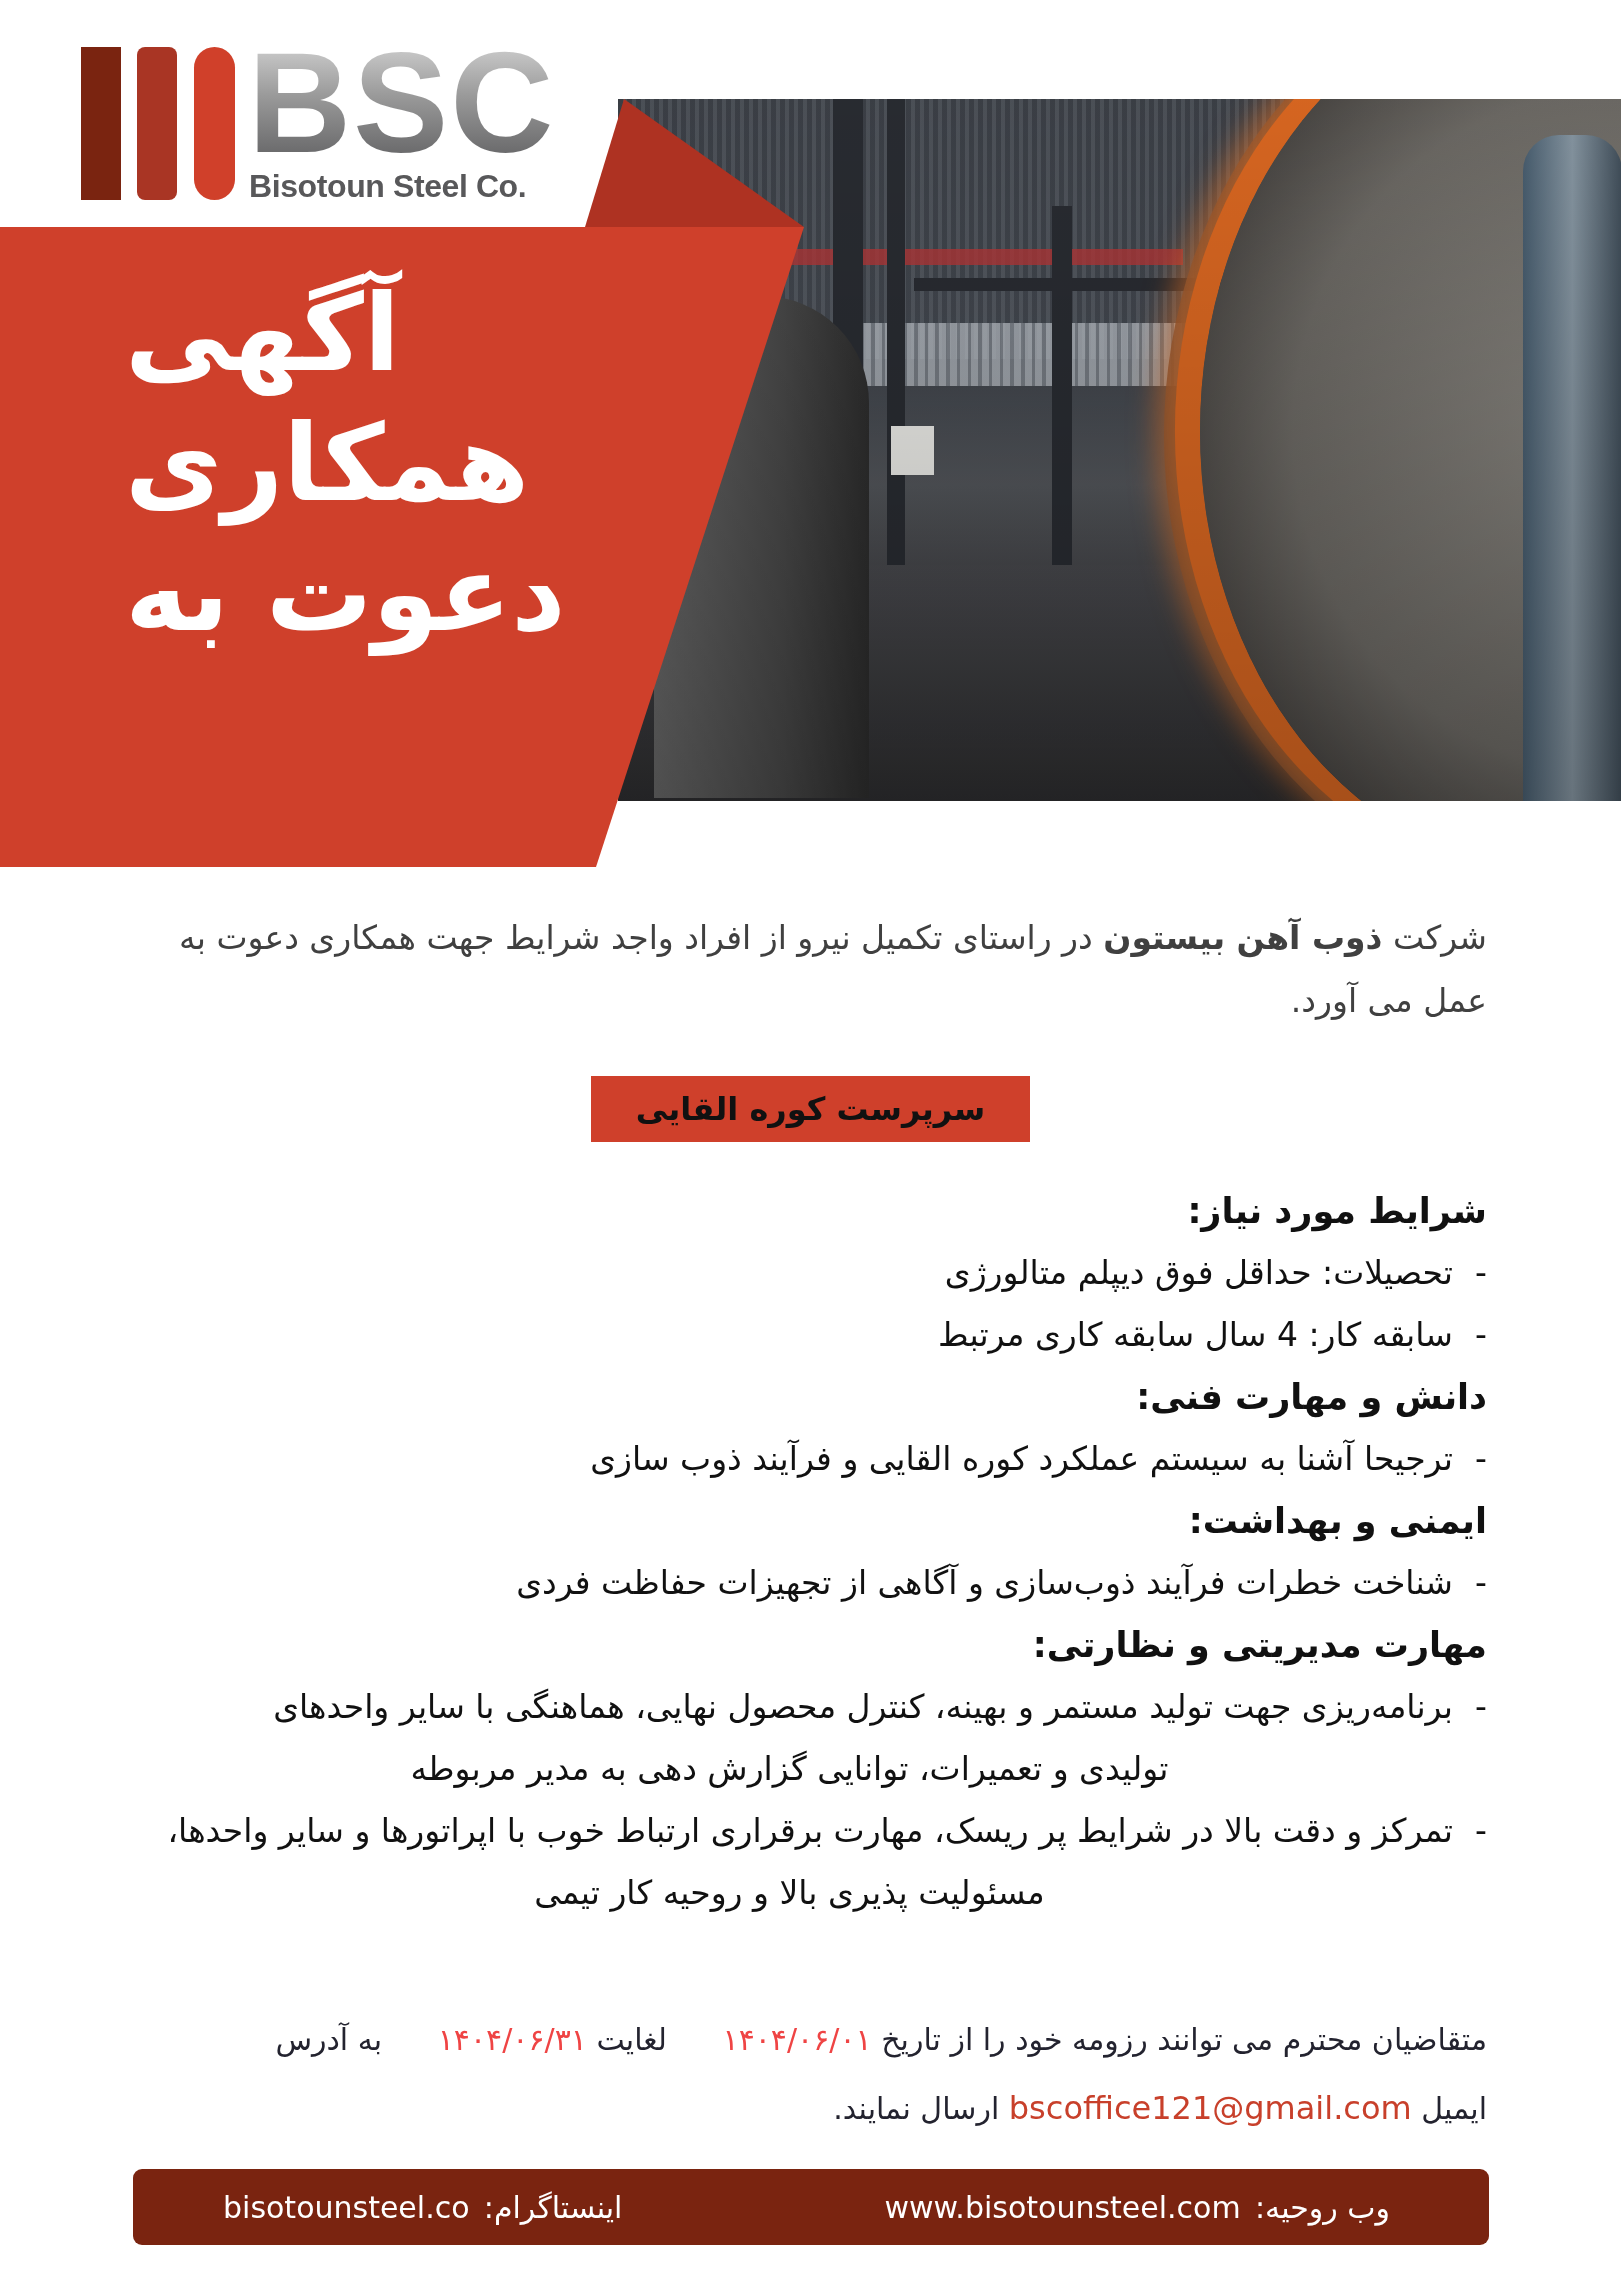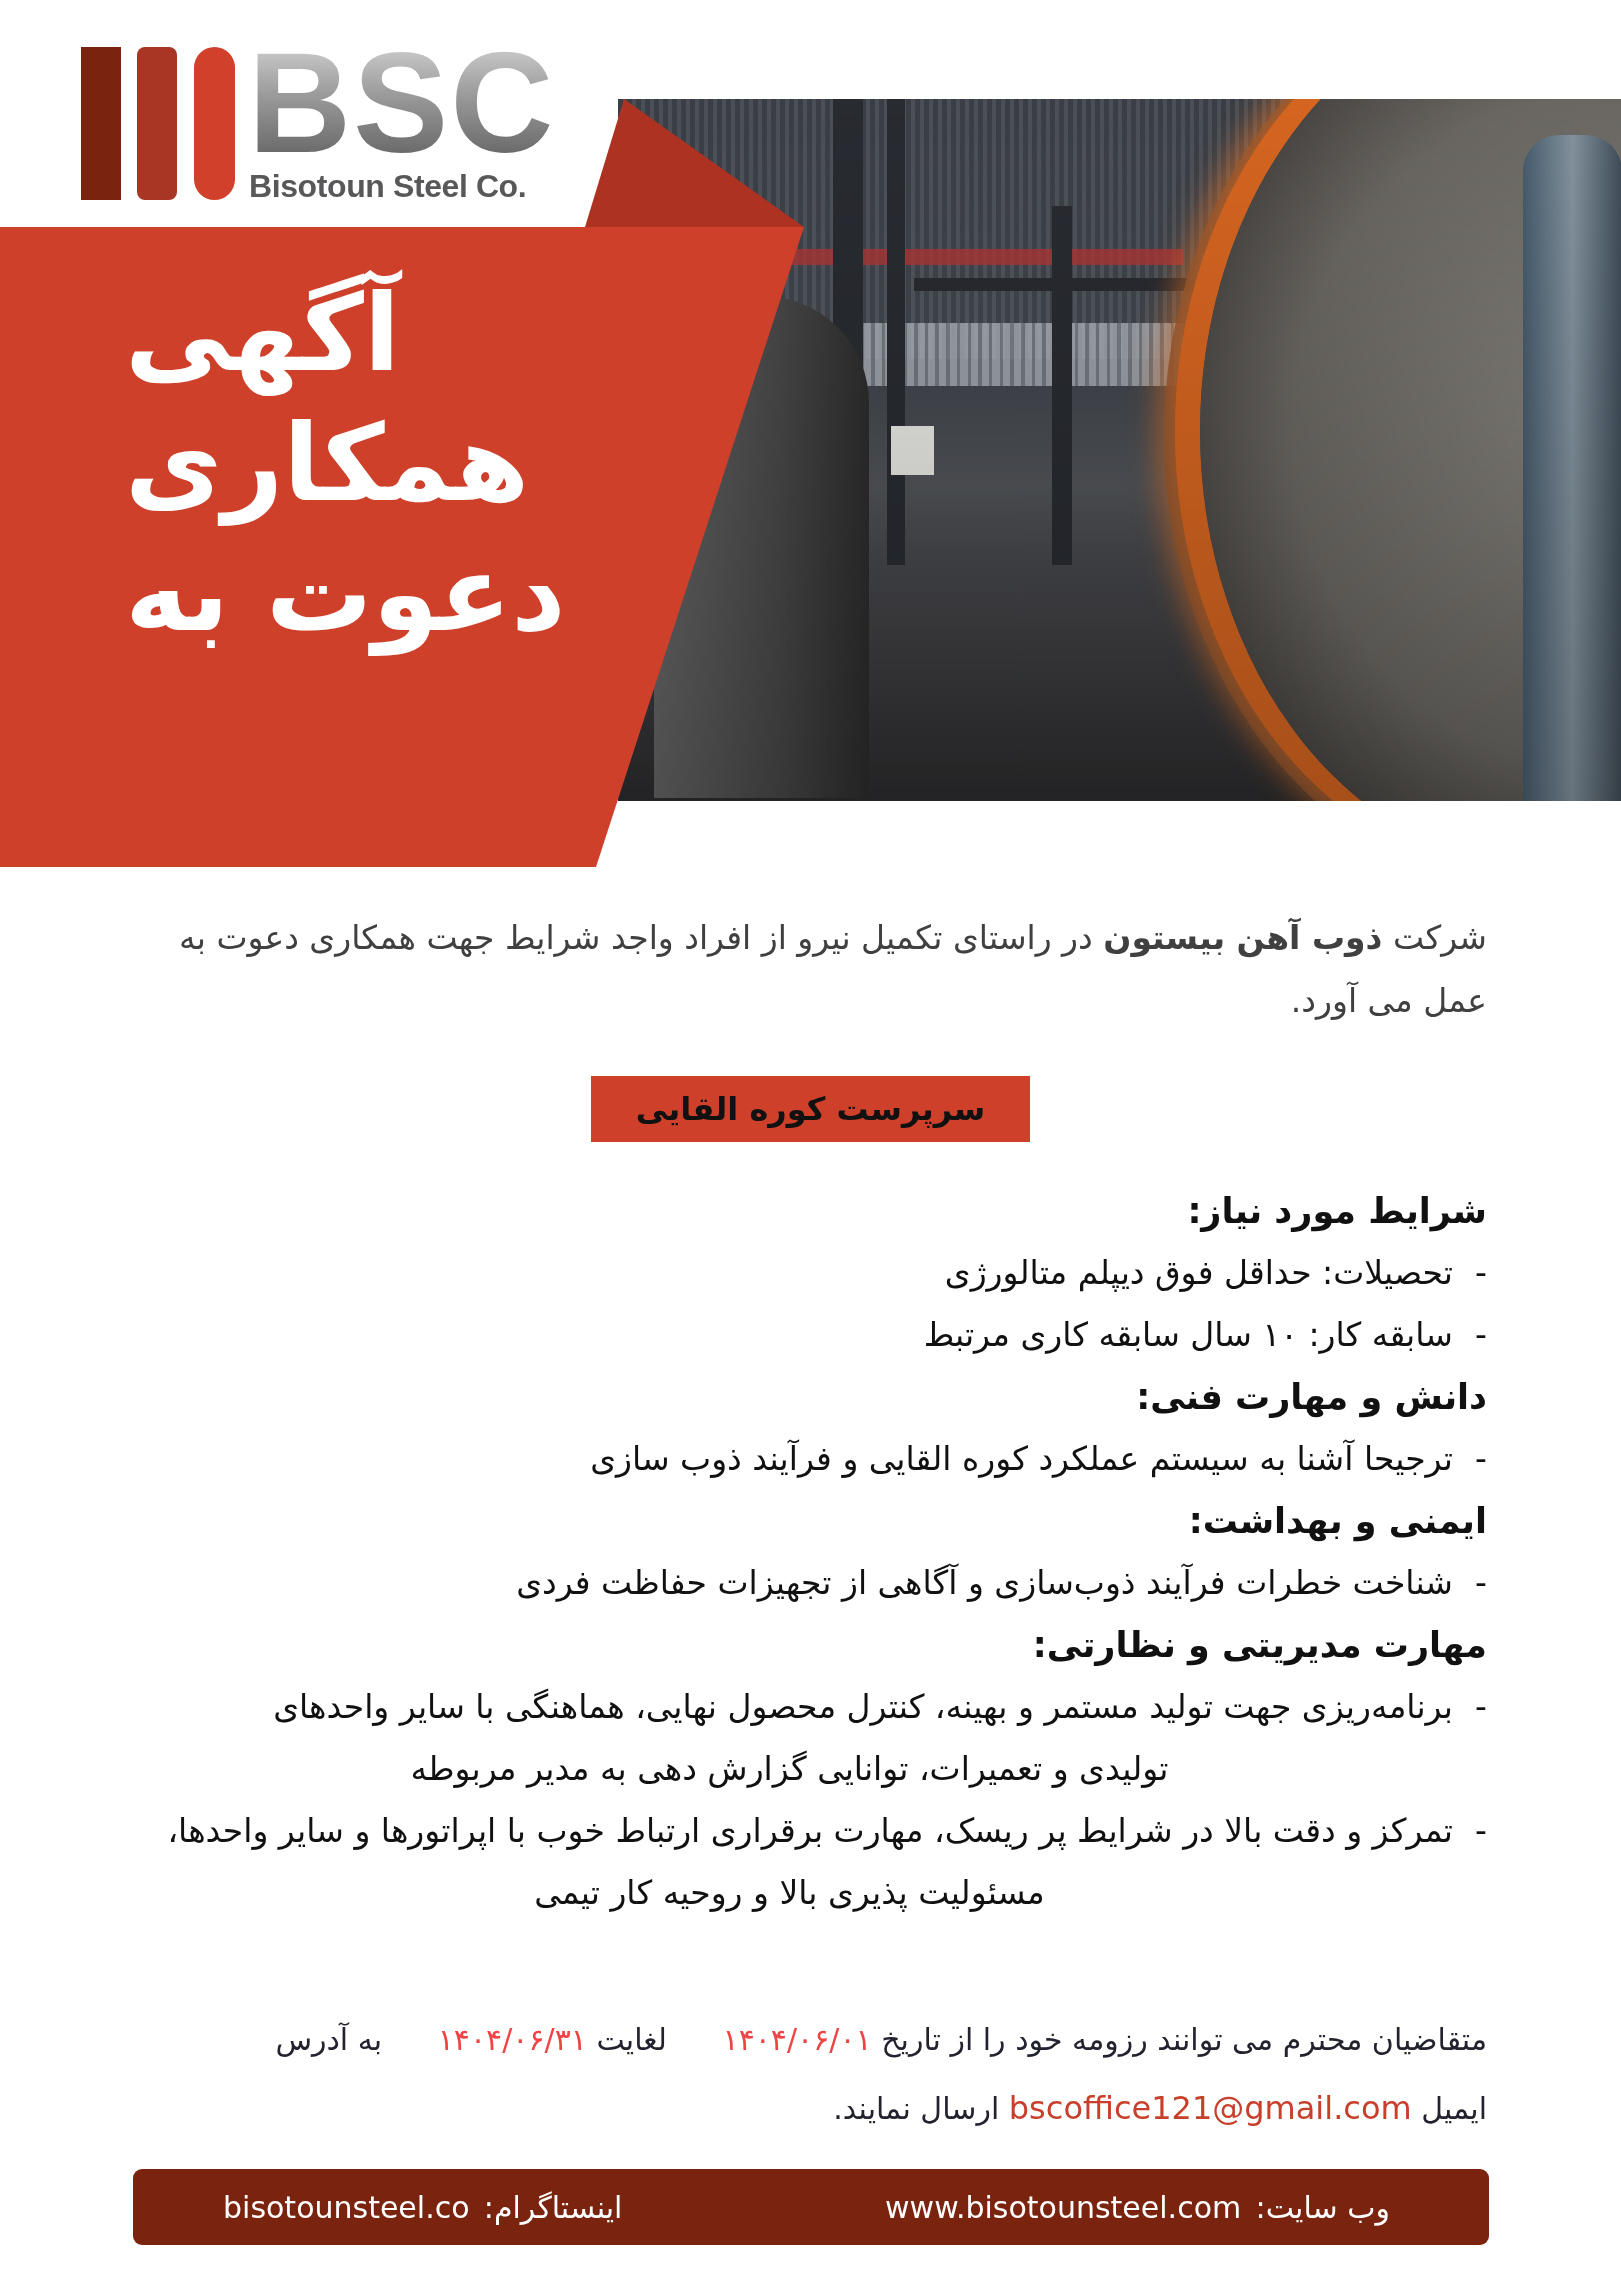--- a/index.html
+++ b/index.html
@@ -115,21 +115,21 @@
   <span>در راستای تکمیل نیرو از افراد واجد شرایط جهت همکاری دعوت به عمل می آورد.</span>
 </div>
 
 <div class="jobbox">
   <span>سرپرست کوره القایی</span>
 </div>
 
 <div class="content req">
   <div class="h">شرایط مورد نیاز:</div>
   <div class="it"><span class="dash">-</span><span>تحصیلات: حداقل فوق دیپلم متالورژی</span></div>
-  <div class="it"><span class="dash">-</span><span>سابقه کار: ۱۰ سال سابقه کاری مرتبط</span></div>
+  <div class="it"><span class="dash">-</span><span>سابقه کار: 4 سال سابقه کاری مرتبط</span></div>
 
   <div class="h">دانش و مهارت فنی:</div>
   <div class="it"><span class="dash">-</span><span>ترجیحا آشنا به سیستم عملکرد کوره القایی و فرآیند ذوب سازی</span></div>
 
   <div class="h">ایمنی و بهداشت:</div>
   <div class="it"><span class="dash">-</span><span>شناخت خطرات فرآیند ذوب‌سازی و آگاهی از تجهیزات حفاظت فردی</span></div>
 
   <div class="h">مهارت مدیریتی و نظارتی:</div>
   <div class="it"><span class="dash">-</span><span>برنامه‌ریزی جهت تولید مستمر و بهینه، کنترل محصول نهایی، هماهنگی با سایر واحدهای</span></div>
   <div class="cont">تولیدی و تعمیرات، توانایی گزارش دهی به مدیر مربوطه</div>
@@ -147,21 +147,21 @@
   </div>
   <div>
     <span>ایمیل</span>
     <span class="email">bscoffice121@gmail.com</span>
     <span>ارسال نمایند.</span>
   </div>
 </div>
 
 <div class="footer">
   <div class="f-web">
-    <span>وب سایت:</span>
+    <span>وب روحیه:</span>
     <span class="ltr">www.bisotounsteel.com</span>
   </div>
   <div class="f-ig">
     <span>اینستاگرام:</span>
     <span class="ltr">bisotounsteel.co</span>
   </div>
 </div>
 
 
 </body></html>

